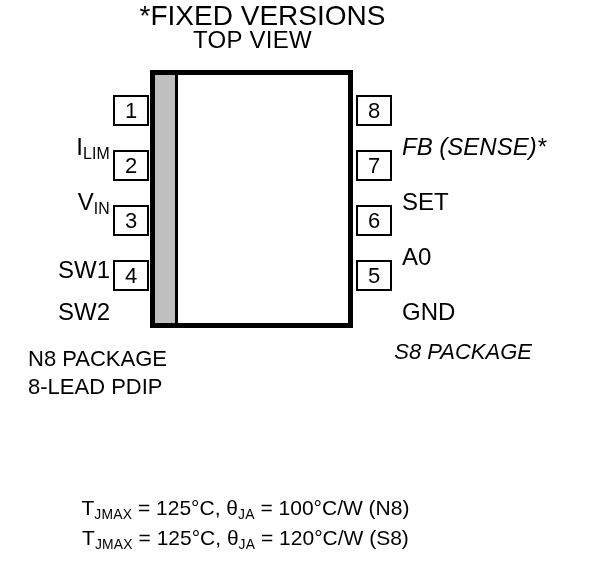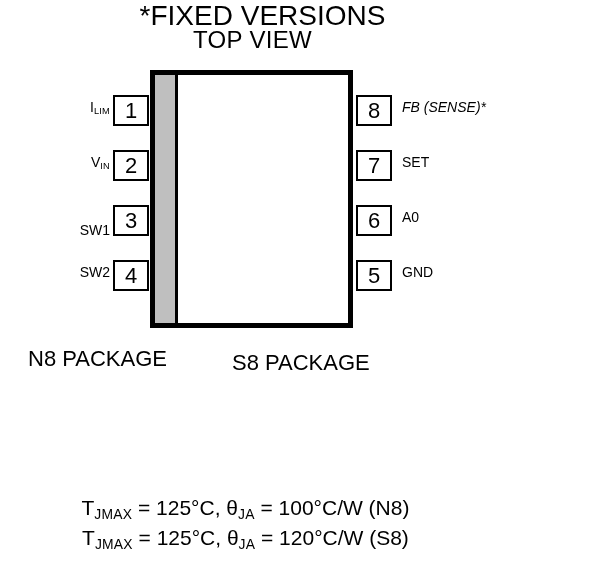--- a/index.html
+++ b/index.html
@@ -66,23 +66,24 @@
     font-size: 22px;
     line-height: 27px;
     text-align: center;
   }
   .pin-box.left  { left: 113px; }
   .pin-box.right { left: 356px; }
 
   
   .pin-label {
     position: absolute;
-    font-size: 14px;
-    line-height: 24px;
+    font-size: 24px;
+    line-height: 31px;
     white-space: nowrap;
+    margin-top: 36px;
   }
   .pin-label.left {
     right: 495px;       
     text-align: right;
   }
   .pin-label.right {
     left: 402px;
     text-align: left;
   }
   .pin-label sub {
@@ -100,23 +101,24 @@
     line-height: 28px;
     white-space: nowrap;
   }
   .caption-n8 {
     left: 28px;
     top: 345px;
     text-align: left;
   }
   .caption-s8 {
     left: 232px;
-    top: 349px;
+    top: 338px;
     width: 300px;
-    text-align: left;
+    text-align: right;
+    font-style: italic;
   }
   .caption-fixed {
     left: 0px;
     top: 406px;
     width: 525px;
     text-align: center;
     font-size: 28px;
     white-space: nowrap;
   }
 
@@ -165,20 +167,21 @@
   <div class="pin-box right" style="top:205px;">6</div>
   <div class="pin-box right" style="top:260px;">5</div>
 
   <div class="pin-label right" style="top:95px;font-style:italic;">FB (SENSE)*</div>
   <div class="pin-label right" style="top:150px;">SET</div>
   <div class="pin-label right" style="top:205px;">A0</div>
   <div class="pin-label right" style="top:260px;">GND</div>
 
   <div class="caption caption-n8">
     <div>N8 PACKAGE</div>
+    <div>8-LEAD PDIP</div>
   </div>
 
   <div class="caption caption-s8">
     <div>S8 PACKAGE</div>
   </div>
 
   <div class="caption-fixed">*FIXED VERSIONS</div>
 
   <div class="thermal">
     <div class="line"><span>T</span><sub>JMAX</sub><span> = 125°C, </span><span>θ</span><sub>JA</sub><span> = 100°C/W (N8)</span></div>

